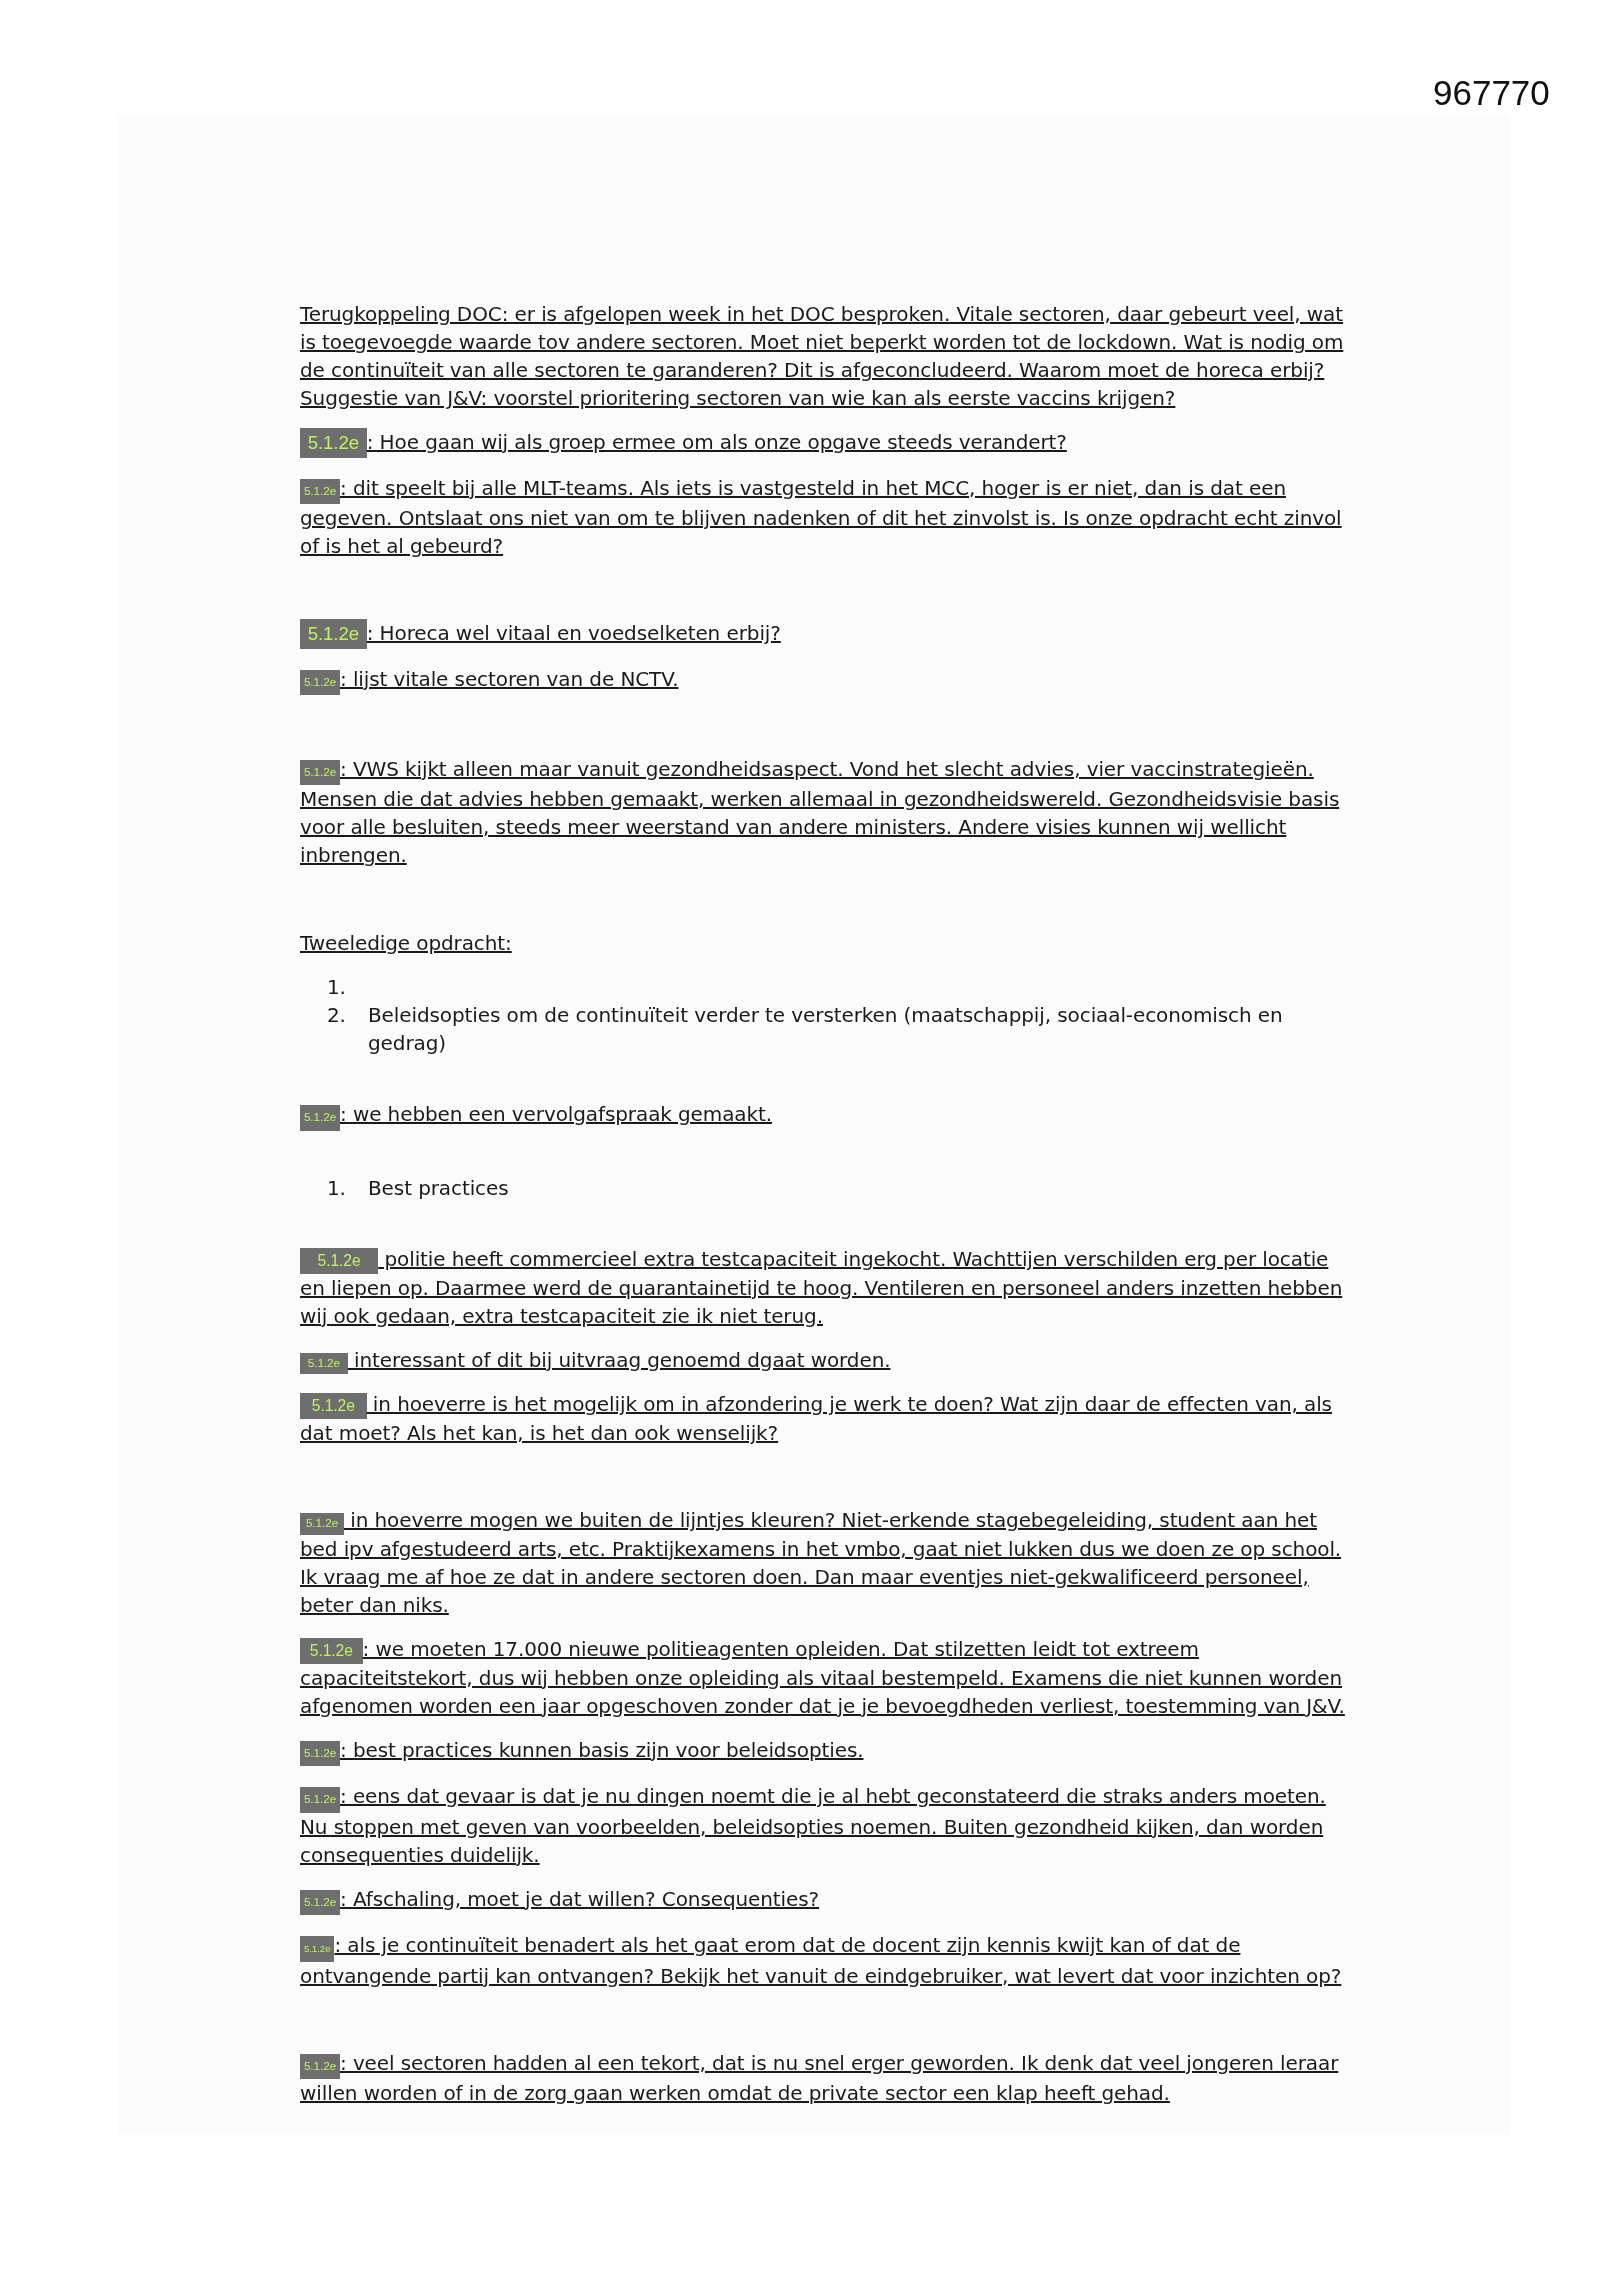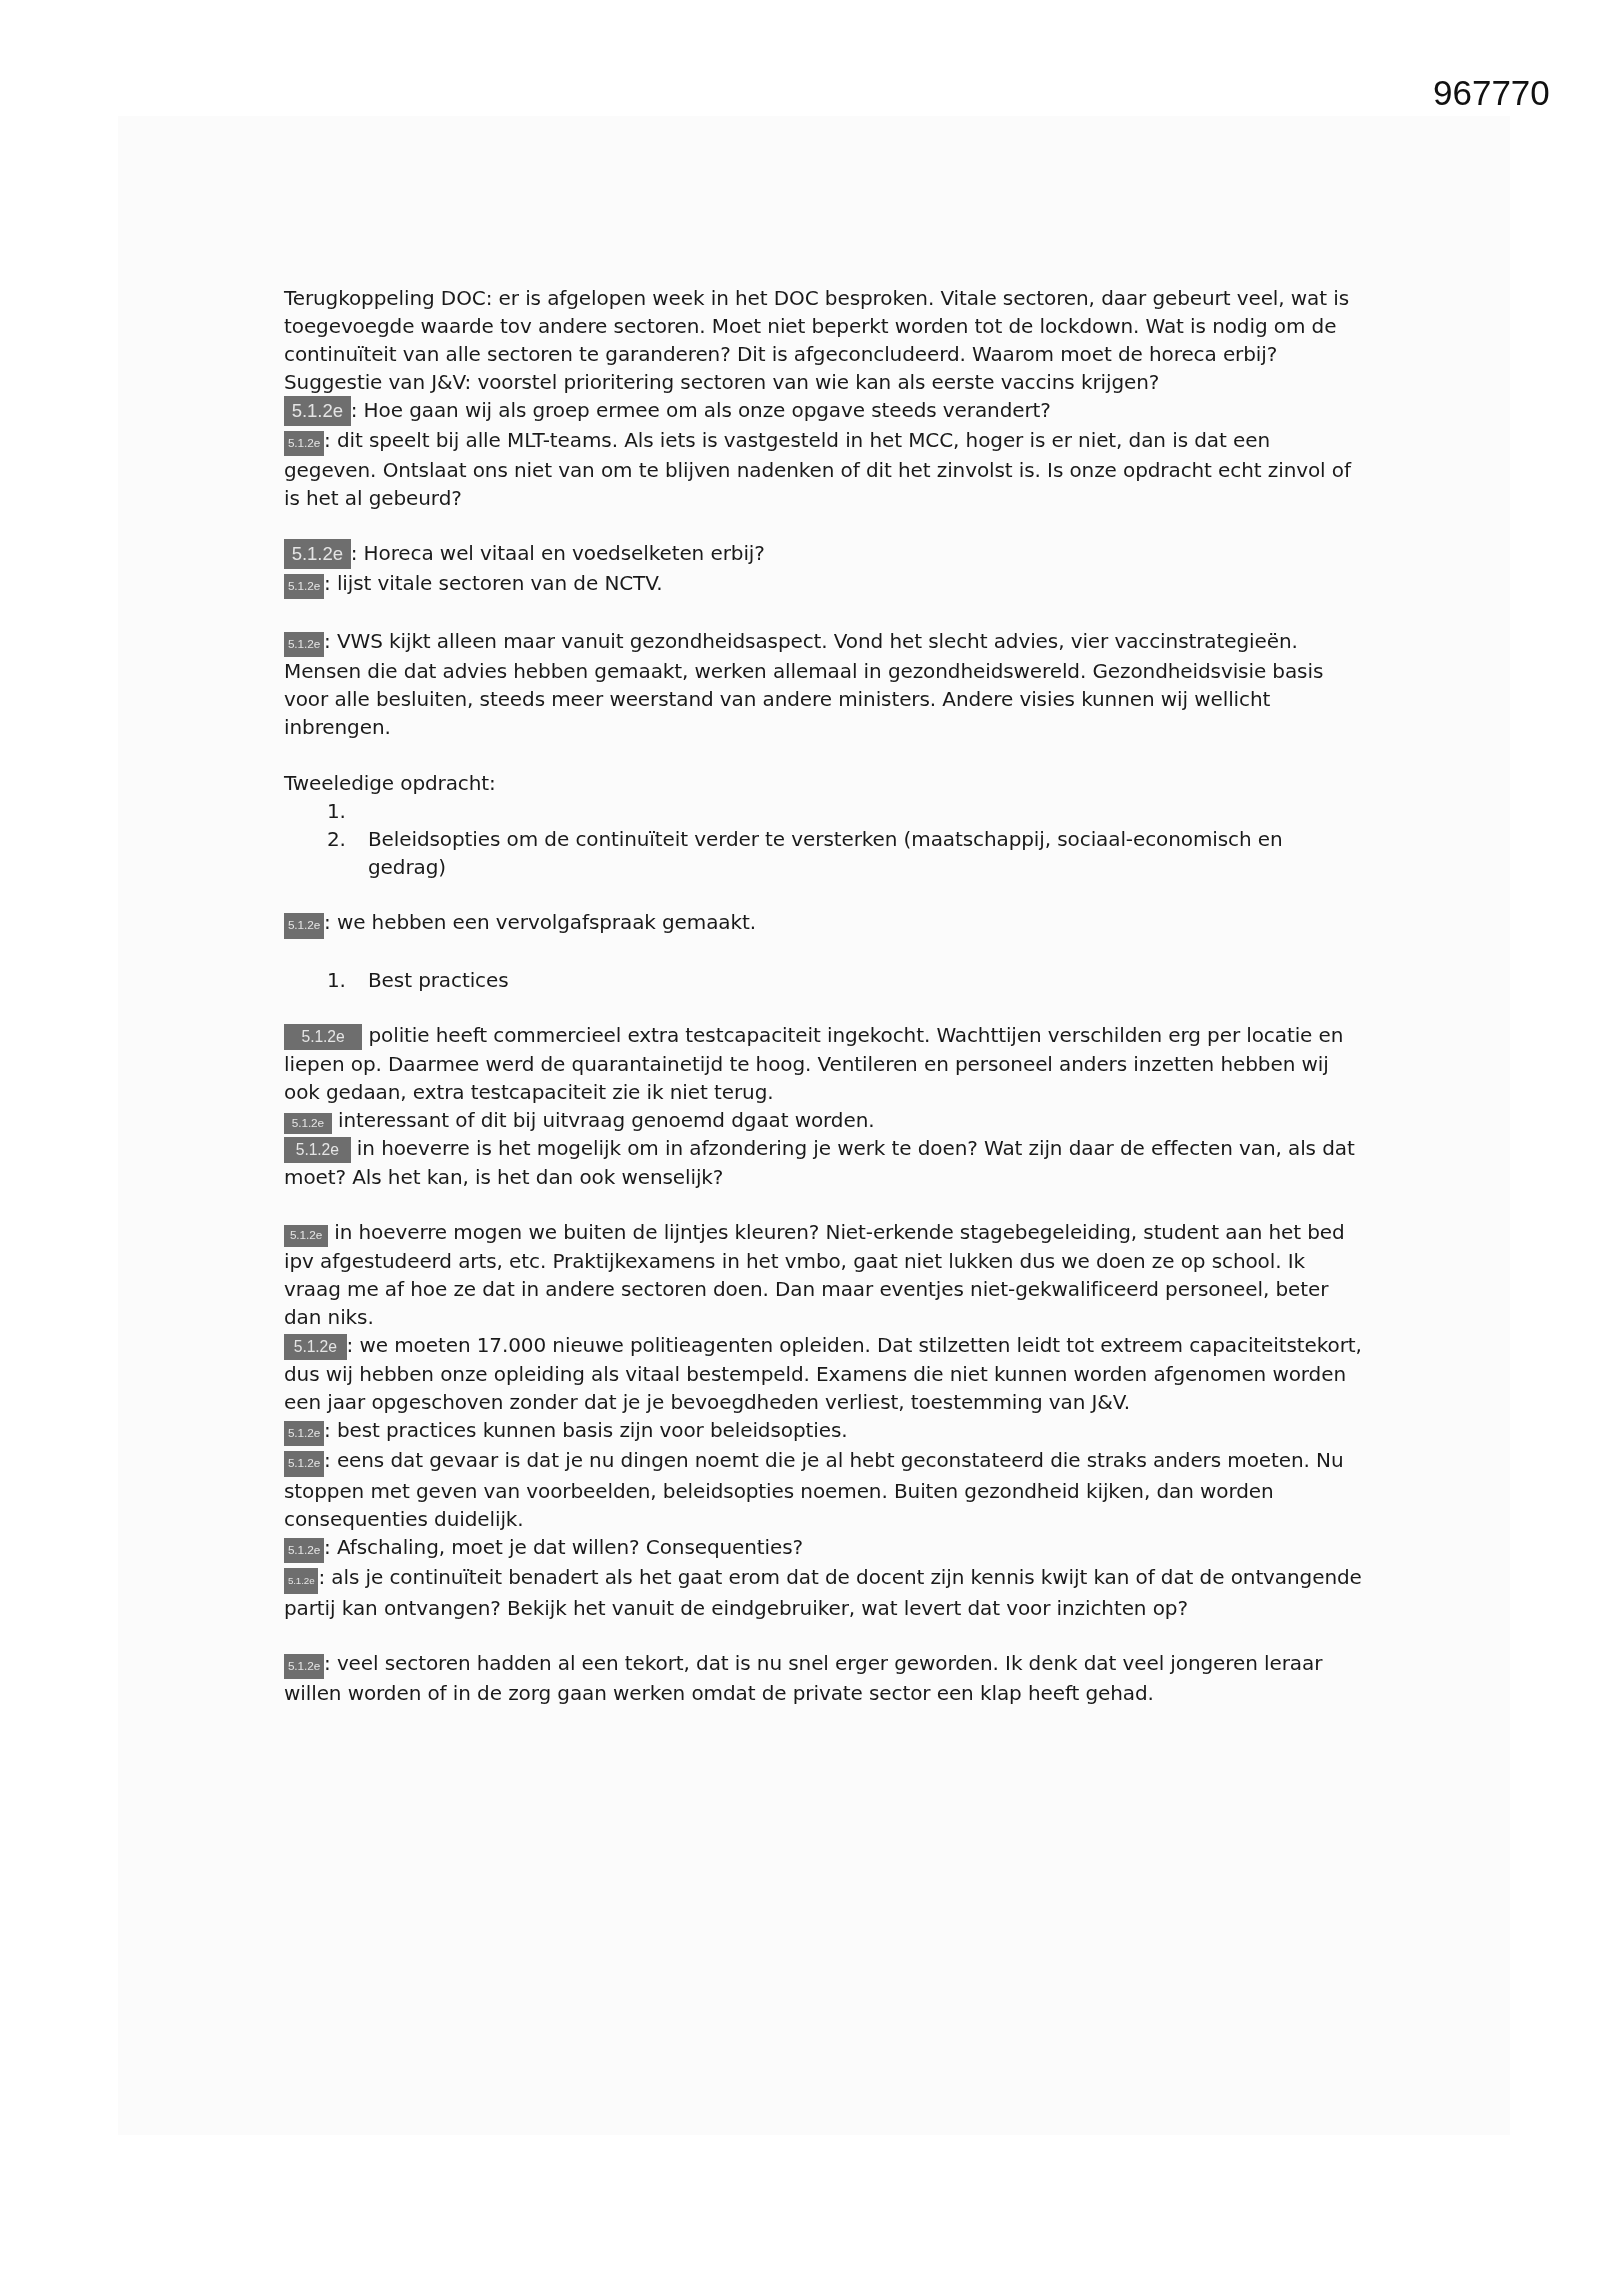--- a/index.html
+++ b/index.html
@@ -13,24 +13,24 @@
     font-family: "Liberation Sans", sans-serif; font-size: 35px; color: #111;
   }
   .scan-area {
     position: absolute; left: 118px; top: 116px; width: 1392px; height: 2019px;
     background: #fbfbfb;
   }
   .content {
     position: absolute; left: 284px; top: 284px; width: 1078px;
     font-size: 20px; line-height: 28px; letter-spacing: -0.1px;
   }
-  p { margin: 0; }
+  p { margin: 16px; text-decoration: underline; }
   .gap { height: 27.4px; }
   .redact {
-    display: inline-block; background: #6e6e6e; color: #e5e5e5;
+    display: inline-block; background: #6e6e6e; color: #bef264;
     font-family: "Liberation Sans", sans-serif;
     vertical-align: baseline; text-align: center;
   }
   .r-lg { font-size: 18.6px; padding: 2px 7.8px; line-height: 25.5px; }
   .r-sm { font-size: 11.8px; padding: 3.9px 3.9px; line-height: 17.6px; }
   .r-md { font-size: 15.7px; padding: 2.9px 5.9px; line-height: 21.6px; }
   ol { margin: 0; padding-left: 0; list-style: none; }
   ol li { display: flex; padding-left: 43px; }
   ol li .num { width: 41px; flex: 0 0 41px; }
   .heading { font-weight: bold; }

